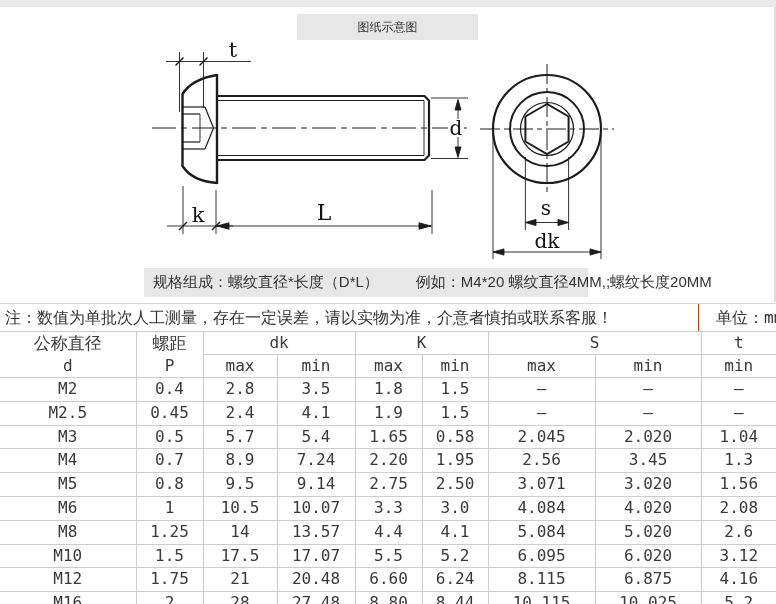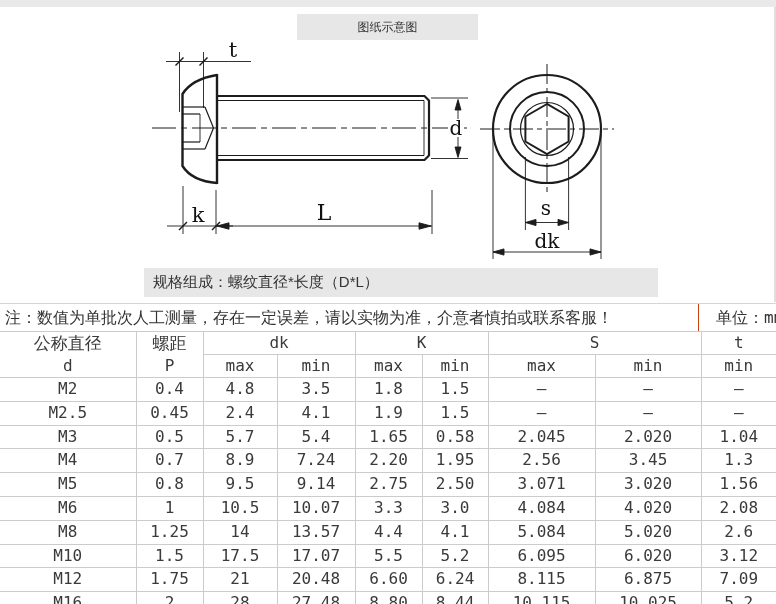--- a/index.html
+++ b/index.html
@@ -3,21 +3,21 @@
 <meta charset="utf-8">
 <style>
   html,body{margin:0;padding:0;background:#fff;}
   .page{position:relative;width:776px;height:604px;background:#ffffff;overflow:hidden;
         font-family:"Liberation Sans",sans-serif;color:#333;}
   .topstrip{position:absolute;left:0;top:0;width:776px;height:7px;background:#e9e9e9;}
   .rightedge{position:absolute;right:0;top:7px;width:2px;height:295px;background:#dedede;}
   .title-box{position:absolute;left:297px;top:14px;width:181px;height:26px;background:#e7e7e7;
              text-align:center;line-height:26px;font-size:12px;color:#333;}
   .drawing{position:absolute;left:0;top:0;width:776px;height:300px;}
-  .spec-box{position:absolute;left:144px;top:268px;width:514px;height:29px;background:#e7e7e7;
+  .spec-box{position:absolute;left:144px;top:268px;width:444px;height:29px;background:#e7e7e7;
             display:flex;align-items:center;gap:37px;padding-left:9px;box-sizing:border-box;
             font-size:15px;color:#333;white-space:nowrap;}
   .note-row{position:absolute;left:0;top:303px;width:776px;height:29px;box-sizing:border-box;
             border-top:1px solid #d5d5d5;border-bottom:1px solid #cccccc;display:flex;
             font-size:16px;background:#fff;}
   .note-text{flex:1;line-height:27px;padding-left:5px;white-space:nowrap;overflow:hidden;}
   .unit-cell{width:78px;box-sizing:border-box;border-left:1px solid #c2410c;line-height:27px;
              padding-left:17px;white-space:nowrap;}
   table.spec{position:absolute;left:0;top:332px;width:776px;border-collapse:collapse;
              table-layout:fixed;}
@@ -129,20 +129,21 @@
       <text class="dim" x="547" y="248" font-size="20" text-anchor="middle">dk</text>
     </g>
   </svg>
 
   <div class="title-box">
     <span>图纸示意图</span>
   </div>
 
   <div class="spec-box">
     <span>规格组成：螺纹直径*长度（D*L）</span>
+    <span>例如：M4*20 螺纹直径4MM,;螺纹长度20MM</span>
   </div>
 
   <div class="note-row">
     <div class="note-text">注：数值为单批次人工测量，存在一定误差，请以实物为准，介意者慎拍或联系客服！</div>
     <div class="unit-cell lat">单位：mm</div>
   </div>
 
   <table class="spec">
     <colgroup>
       <col style="width:136px">
@@ -177,21 +178,21 @@
           <td class="lat">min</td>
           <td class="lat">max</td>
           <td class="lat">min</td>
           <td class="lat">min</td>
         </tr>
       </thead>
     <tbody>
         <tr>
           <td class="lat">M2</td>
           <td class="lat">0.4</td>
-          <td class="lat">4.8</td>
+          <td class="lat">2.8</td>
           <td class="lat">3.5</td>
           <td class="lat">1.8</td>
           <td class="lat">1.5</td>
           <td class="lat">–</td>
           <td class="lat">–</td>
           <td class="lat">–</td>
         </tr>
         <tr>
           <td class="lat">M2.5</td>
           <td class="lat">0.45</td>
@@ -271,21 +272,21 @@
         </tr>
         <tr>
           <td class="lat">M12</td>
           <td class="lat">1.75</td>
           <td class="lat">21</td>
           <td class="lat">20.48</td>
           <td class="lat">6.60</td>
           <td class="lat">6.24</td>
           <td class="lat">8.115</td>
           <td class="lat">6.875</td>
-          <td class="lat">7.09</td>
+          <td class="lat">4.16</td>
         </tr>
         <tr>
           <td class="lat">M16</td>
           <td class="lat">2</td>
           <td class="lat">28</td>
           <td class="lat">27.48</td>
           <td class="lat">8.80</td>
           <td class="lat">8.44</td>
           <td class="lat">10.115</td>
           <td class="lat">10.025</td>

